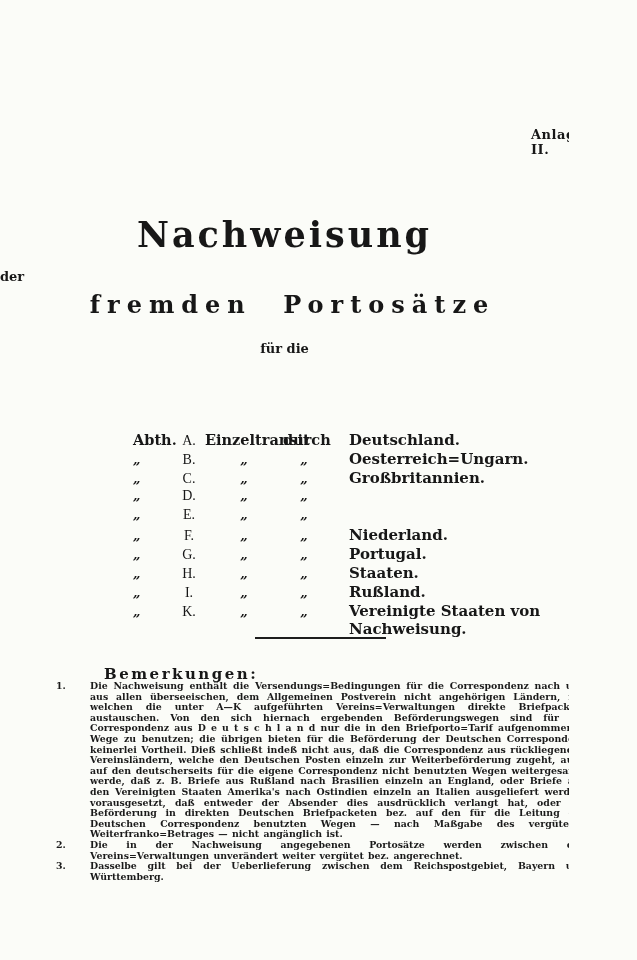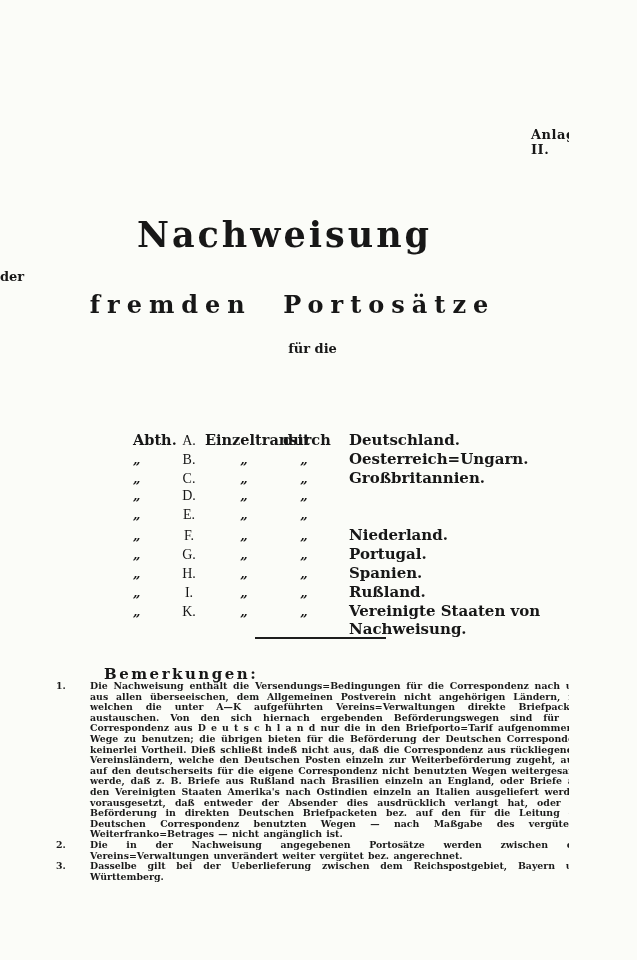--- a/index.html
+++ b/index.html
@@ -59,21 +59,20 @@
     margin-left: 8px;
   }
   .doc-forline {
     position: absolute;
     top: 341px;
     left: 0;
     width: 100%;
     text-align: center;
     font-size: 13px;
     font-weight: 700;
-    padding-left: 28px;
   }
   .doc-description {
     position: absolute;
     top: 360px;
     left: 28px;
     width: 581px;
     text-align: center;
     font-size: 17px;
     font-weight: 700;
     line-height: 24px;
@@ -212,21 +211,21 @@
       <span class="c-transit ditto">„</span>
       <span class="c-durch ditto">„</span>
       <span class="c-country">Portugal.</span>
     </div>
 
     <div class="division-row">
       <span class="c-abth ditto">„</span>
       <span class="c-letter">H.</span>
       <span class="c-transit ditto">„</span>
       <span class="c-durch ditto">„</span>
-      <span class="c-country">Spanien.</span>
+      <span class="c-country">Staaten.</span>
     </div>
 
     <div class="division-row">
       <span class="c-abth ditto">„</span>
       <span class="c-letter">I.</span>
       <span class="c-transit ditto">„</span>
       <span class="c-durch ditto">„</span>
       <span class="c-country">Rußland.</span>
     </div>
 

